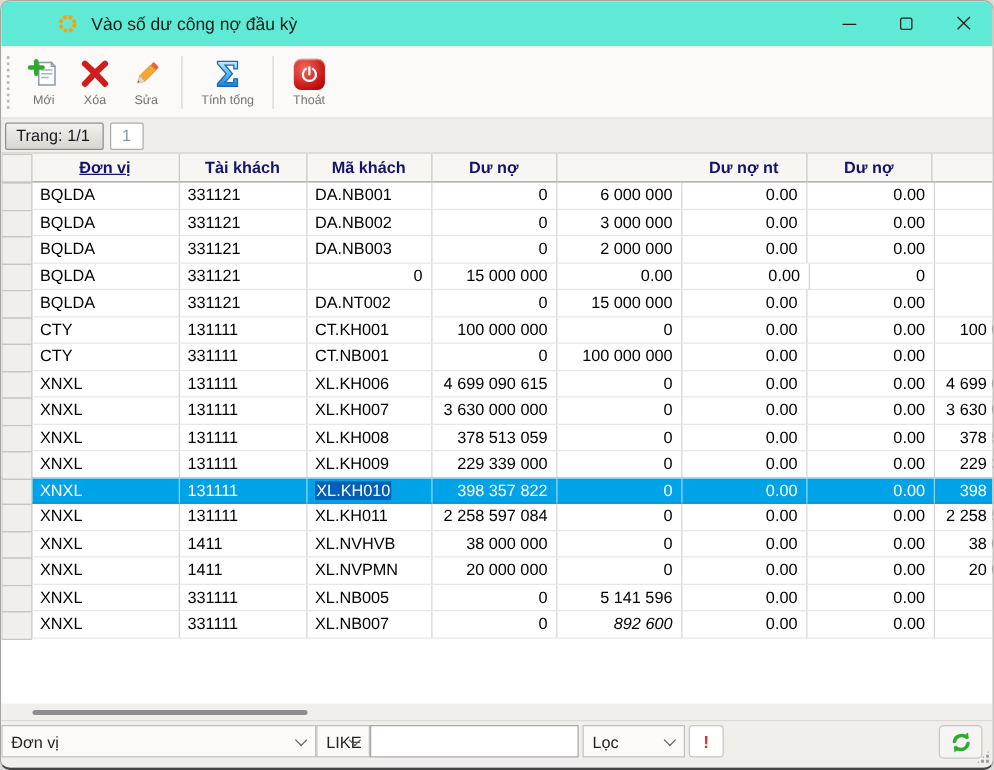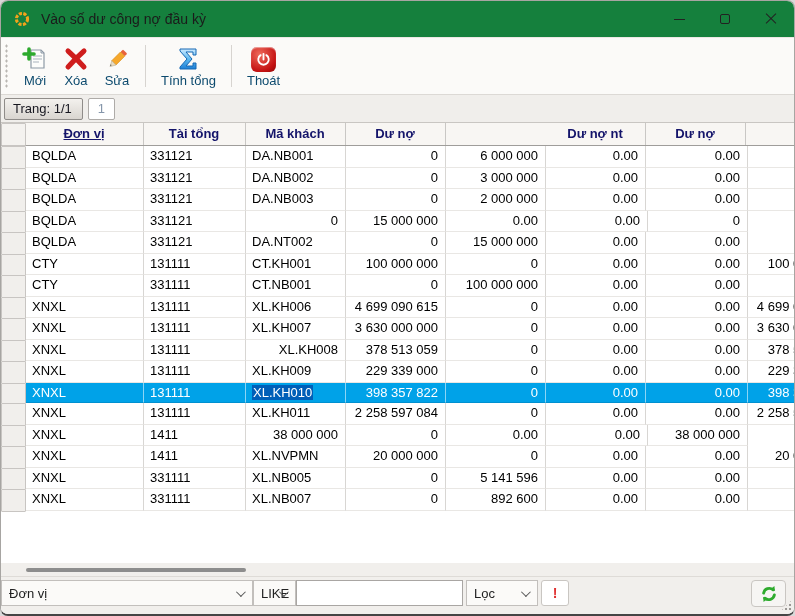--- a/index.html
+++ b/index.html
@@ -1,36 +1,36 @@
 <!DOCTYPE html>
 <html><head>
 <meta charset="utf-8">
 <style>
   * { margin:0; padding:0; box-sizing:border-box; }
   html,body { width:795px; height:616px; background:#d9d9d9; font-family:"Liberation Sans", sans-serif; overflow:hidden; }
   .window{ position:absolute; inset:0; background:#fff; border:1px solid #a7a5a2; border-bottom:2px solid #454545; border-radius:8px; overflow:hidden; display:flex; flex-direction:column; }
 
   
-  .titlebar{ height:36px; flex:none; background:#15803d; display:flex; align-items:center; }
+  .titlebar{ height:36px; flex:none; background:#5eead4; display:flex; align-items:center;padding-left:32px; }
   .app-icon{ width:18px; height:18px; margin:0 10px 0 12px; flex:none; }
   .title-text{ font-size:14px; color:#1b1b1b; }
   .win-controls{ margin-left:auto; display:flex; height:100%; }
   .win-btn{ width:46px; height:100%; display:flex; align-items:center; justify-content:center; }
   .glyph-min{ width:11px; height:1px; background:#222; }
   .glyph-max{ width:10px; height:10px; border:1px solid #222; border-radius:2px; }
   .glyph-close{ position:relative; width:12px; height:12px; }
   .glyph-close::before,.glyph-close::after{ content:""; position:absolute; left:-1px; top:5px; width:14px; height:1px; background:#222; }
   .glyph-close::before{ transform:rotate(45deg); } .glyph-close::after{ transform:rotate(-45deg); }
 
   
   .toolbar{ height:58px; flex:none; background:#fbfaf8; border-top:1px solid #ebe8e4; border-bottom:1px solid #dcd9d5; display:flex; align-items:center; padding-left:3px; }
   .tb-grip{ width:5px; height:44px; margin-right:6px; background-image:radial-gradient(#b9b6b2 1px, transparent 1.2px); background-size:5px 5px; background-position:center; }
   .tb-btn{ display:flex; flex-direction:column; align-items:center; justify-content:center; gap:1px; padding:3px 7px; min-width:40px; border-radius:3px; cursor:default; }
   .tb-btn .ic{ height:28px; display:flex; align-items:flex-end; justify-content:center; }
-  .tb-btn .lbl{ font-size:13px; color:#0c4a6e; line-height:15px; white-space:nowrap; }
+  .tb-btn .lbl{ font-size:10px; color:#737373; line-height:15px; white-space:nowrap; }
   .tb-sep{ width:1px; height:42px; background:#d7d4d0; margin:0 8px; }
   .power-badge{ width:25px; height:25px; border-radius:6px; background:radial-gradient(circle at 35% 30%, #ef6a5a, #c41212 70%, #8f0606); box-shadow:inset 0 1px 1px rgba(255,255,255,.5); display:flex; align-items:center; justify-content:center; }
 
   
   .pagerbar{ height:28px; flex:none; background:#f0eeeb; border-bottom:1px solid #c9c6c2; display:flex; align-items:center; padding-left:3px; gap:5px; }
   .pager-label{ font-size:13px; color:#16161f; background:linear-gradient(#f3f1ee,#d9d5d0); border:1px solid #8f8c89; border-radius:2px; padding:2px 10px 3px 8px; }
   .page-btn{ font-size:13px; color:#8596aa; background:#fff; border:1px solid #aeaba8; border-radius:2px; min-width:27px; text-align:center; padding:2px 0 3px; }
 
   
   .grid-viewport{ flex:1; background:#fff; overflow:hidden; position:relative; }
@@ -51,21 +51,21 @@
   .hscroll{ height:13px; flex:none; background:#f1efec; position:relative; }
   .hthumb{ position:absolute; left:25px; top:5px; width:220px; height:4px; background:#8d8d8d; border-radius:2px; }
 
   
   .filterbar{ height:38px; flex:none; background:#f1efec; border-top:1px solid #dedbd7; display:flex; align-items:flex-start; padding-top:3px; }
   .combo{ height:26px; background:#fbfaf8; border:1px solid #c2bfbc; display:flex; align-items:center; font-size:13px; color:#222; padding-left:7px; position:relative; }
   .combo .chev{ position:absolute; right:9px; top:9px; width:7px; height:7px; border-right:1.4px solid #5a5a5a; border-bottom:1.4px solid #5a5a5a; transform:rotate(45deg) translateY(-2px); }
   .combo-field{ width:252px; }
   .combo-op{ width:43px; }
   .filter-input{ width:167px; height:26px; border:1px solid #a9a6a3; background:#fff; font-size:13px; padding:0 5px; font-family:"Liberation Sans",sans-serif; }
-  .combo-loc{ width:72px; margin-left:3px; }
+  .combo-loc{ width:82px; margin-left:3px; }
   .warn-btn{ width:28px; height:26px; margin-left:3px; background:#fff; border:1px solid #c9c6c2; border-radius:3px; color:#e03030; font-size:14px; font-weight:bold; text-align:center; line-height:24px; }
   .refresh-btn{ margin-left:auto; margin-right:8px; width:35px; height:27px; background:#f6f5f3; border:1px solid #c9c6c2; border-radius:4px; display:flex; align-items:center; justify-content:center; }
   .grip{ position:absolute; right:2px; bottom:3px; width:11px; height:11px; background-image:radial-gradient(#9b9895 1.1px, transparent 1.3px); background-size:4px 4px; background-position:bottom right; clip-path:polygon(100% 0, 100% 100%, 0 100%); }
 </style>
 </head>
 <body>
 
 <div class="window">
 
   <div class="titlebar">
@@ -170,21 +170,21 @@
   <div class="pagerbar">
     <span class="pager-label">Trang: 1/1</span>
     <span class="page-btn">1</span>
   </div>
 
   <div class="grid-viewport">
     <div class="grid">
         <div class="grid-row grid-head">
           <div class="sel-cell head-sel"></div>
           <div class="cell head-cell sorted" style="width: 118px;">Đơn vị</div>
-          <div class="cell head-cell" style="width: 102px;">Tài tổng</div>
+          <div class="cell head-cell" style="width: 102px;">Tài khách</div>
           <div class="cell head-cell" style="width: 100px;">Mã khách</div>
           <div class="cell head-cell" style="width: 100px;">Dư nợ</div>
           <div class="cell head-cell" style="width: 100px; margin-top: 42px;">Dư có</div>
           <div class="cell head-cell" style="width: 100px;">Dư nợ nt</div>
           <div class="cell head-cell" style="width: 100px;">Dư nợ</div>
         </div>
         <div class="grid-row">
           <div class="sel-cell"></div>
           <div class="cell left" style="width: 118px;">BQLDA</div>
           <div class="cell left" style="width: 102px;">331121</div>
@@ -279,21 +279,21 @@
           <div class="cell right" style="width: 100px;">3 630 000 000</div>
           <div class="cell right" style="width: 100px;">0</div>
           <div class="cell right" style="width: 100px;">0.00</div>
           <div class="cell right" style="width: 102px;">0.00</div>
           <div class="cell right" style="width: 100px;">3 630 000 000</div>
         </div>
         <div class="grid-row">
           <div class="sel-cell"></div>
           <div class="cell left" style="width: 118px;">XNXL</div>
           <div class="cell left" style="width: 102px;">131111</div>
-          <div class="cell left" style="width: 100px; text-align: right;">XL.KH008</div>
+          <div class="cell left" style="width: 100px;">XL.KH008</div>
           <div class="cell right" style="width: 100px;">378 513 059</div>
           <div class="cell right" style="width: 100px;">0</div>
           <div class="cell right" style="width: 100px;">0.00</div>
           <div class="cell right" style="width: 102px;">0.00</div>
           <div class="cell right" style="width: 100px;">378 513 059</div>
         </div>
         <div class="grid-row">
           <div class="sel-cell"></div>
           <div class="cell left" style="width: 118px;">XNXL</div>
           <div class="cell left" style="width: 102px;">131111</div>
@@ -323,20 +323,21 @@
           <div class="cell right" style="width: 100px;">2 258 597 084</div>
           <div class="cell right" style="width: 100px;">0</div>
           <div class="cell right" style="width: 100px;">0.00</div>
           <div class="cell right" style="width: 102px;">0.00</div>
           <div class="cell right" style="width: 100px;">2 258 597 084</div>
         </div>
         <div class="grid-row">
           <div class="sel-cell"></div>
           <div class="cell left" style="width: 118px;">XNXL</div>
           <div class="cell left" style="width: 102px;">1411</div>
+          <div class="cell left" style="width: 100px;">XL.NVHVB</div>
           <div class="cell right" style="width: 100px;">38 000 000</div>
           <div class="cell right" style="width: 100px;">0</div>
           <div class="cell right" style="width: 100px;">0.00</div>
           <div class="cell right" style="width: 102px;">0.00</div>
           <div class="cell right" style="width: 100px;">38 000 000</div>
         </div>
         <div class="grid-row">
           <div class="sel-cell"></div>
           <div class="cell left" style="width: 118px;">XNXL</div>
           <div class="cell left" style="width: 102px;">1411</div>
@@ -357,21 +358,21 @@
           <div class="cell right" style="width: 100px;">0.00</div>
           <div class="cell right" style="width: 102px;">0.00</div>
           <div class="cell right" style="width: 100px;">0</div>
         </div>
         <div class="grid-row">
           <div class="sel-cell"></div>
           <div class="cell left" style="width: 118px;">XNXL</div>
           <div class="cell left" style="width: 102px;">331111</div>
           <div class="cell left" style="width: 100px;">XL.NB007</div>
           <div class="cell right" style="width: 100px;">0</div>
-          <div class="cell right" style="width: 100px;">892 600</div>
+          <div class="cell right" style="width: 100px; font-style: italic;">892 600</div>
           <div class="cell right" style="width: 100px;">0.00</div>
           <div class="cell right" style="width: 102px;">0.00</div>
           <div class="cell right" style="width: 100px;">0</div>
         </div>
       </div>
   </div>
 
   <div class="hscroll">
     <div class="hthumb"></div>
   </div>

